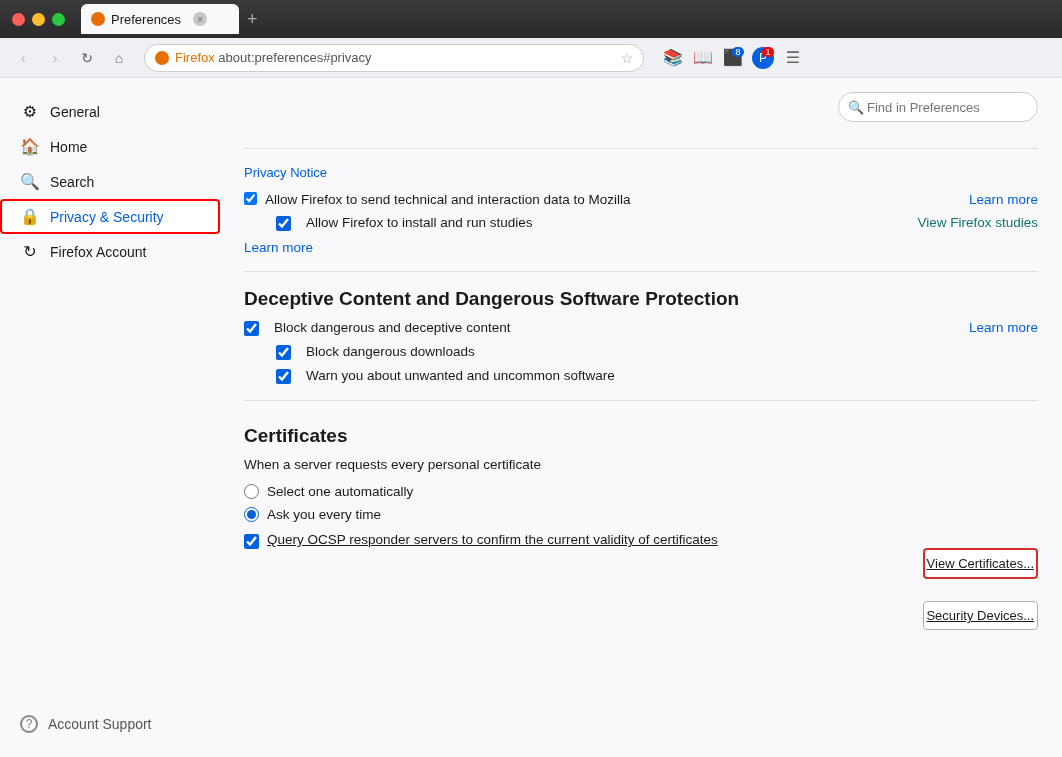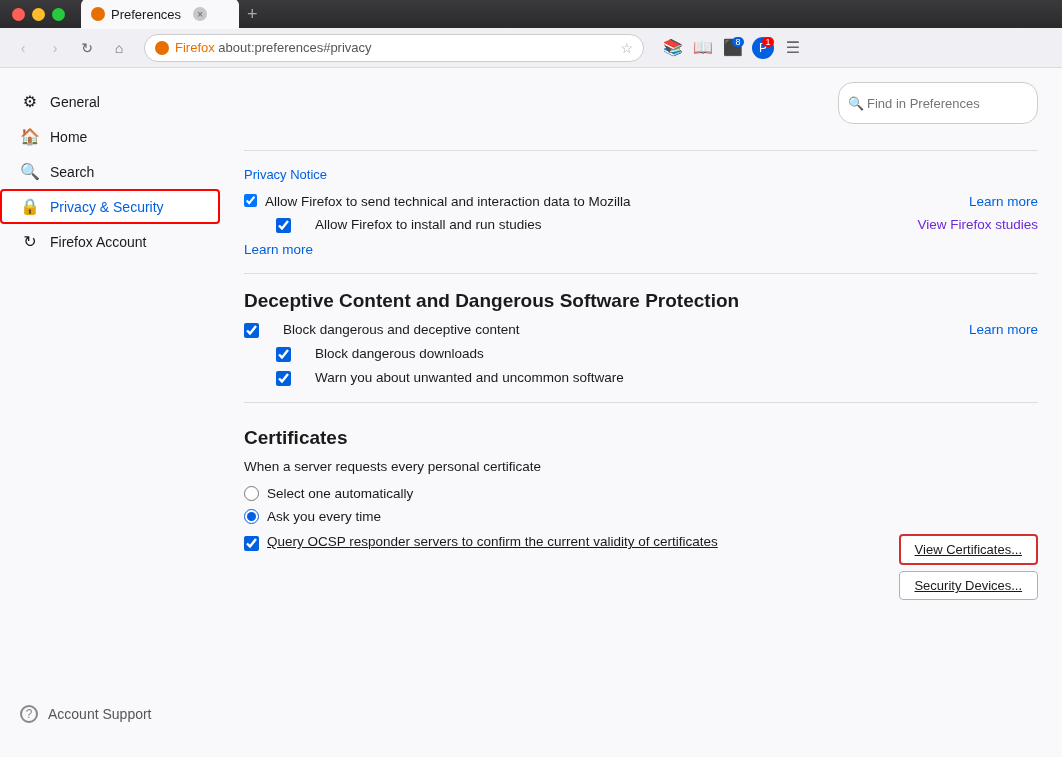--- a/index.html
+++ b/index.html
@@ -1,20 +1,20 @@
 <!DOCTYPE html>
 <html><head>
   <meta charset="utf-8">
   <style>
     * { box-sizing: border-box; margin: 0; padding: 0; }
     body { font-family: -apple-system, 'Segoe UI', sans-serif; background: #f9f9fb; font-size: 14px; color: #1a1a1a; }
 
     
     .titlebar {
-      height: 28px;
+      height: 38px;
       background: linear-gradient(to bottom, #3a3a3c, #2a2a2c);
       display: flex;
       align-items: center;
       padding: 0 12px;
       gap: 8px;
     }
     .traffic-lights { display: flex; gap: 7px; align-items: center; }
     .traffic-light {
       width: 13px; height: 13px; border-radius: 50%; display: flex; align-items: center; justify-content: center;
     }
@@ -185,21 +185,21 @@
     .find-prefs-wrap .search-icon-small {
       position: absolute;
       left: 10px;
       top: 50%;
       transform: translateY(-50%);
       color: #888;
       font-size: 13px;
     }
     .find-prefs-wrap input {
       width: 200px;
-      height: 42px;
+      height: 30px;
       border: 1px solid #ccc;
       border-radius: 15px;
       padding: 0 12px 0 28px;
       font-size: 13px;
       background: #fff;
       outline: none;
     }
 
     .section-divider { border: none; border-top: 1px solid #ddd; margin: 16px 0; }
 
@@ -208,33 +208,33 @@
       font-size: 13px;
       text-decoration: none;
       cursor: pointer;
       margin-bottom: 12px;
       display: block;
     }
 
     .checkbox-row {
       display: flex;
       align-items: flex-start;
-      gap: 24px;
+      gap: 15px;
       margin: 8px 0;
     }
     .checkbox-row.indented { margin-left: 32px; }
     .checkbox-row input[type="checkbox"] {
       width: 15px; height: 15px;
       margin-top: 1px;
       flex-shrink: 0;
       accent-color: #0060df;
     }
     .checkbox-label { font-size: 13.5px; color: #1a1a1a; flex: 1; }
     .learn-more-link { color: #0060df; text-decoration: none; font-size: 13.5px; margin-left: 4px; }
-    .view-firefox-studies { color: #6d28d9; text-decoration: none; font-size: 13.5px; margin-left: 4px; }
+    .view-firefox-studies { color: #0f766e; text-decoration: none; font-size: 13.5px; margin-left: 4px; }
     .learn-more-right { color: #0060df; text-decoration: none; font-size: 13.5px; margin-left: auto; }
 
     .section-heading {
       font-size: 22px;
       font-weight: 300;
       color: #1a1a1a;
       margin: 20px 0 12px 0;
     }
     .subsection-heading {
       font-size: 19px;
@@ -251,27 +251,28 @@
       align-items: center;
       gap: 8px;
       margin: 8px 0;
     }
     .radio-row input[type="radio"] {
       width: 15px; height: 15px;
       accent-color: #0060df;
     }
     .radio-label { font-size: 13.5px; }
     .pref-button {
-      padding: 6px 14px;
+      padding: 6px 2px;
       font-size: 13px;
       border: 1px solid #b1b1b3;
       border-radius: 4px;
       background: #fff;
       cursor: pointer;
       color: #1a1a1a;
+      margin-top: 16px;
     }
     .pref-button.outlined-red {
       border: 2px solid #d32f2f;
       font-weight: 500;
     }
 
     .checkbox-row-with-right {
       display: flex;
       align-items: flex-start;
       gap: 8px;

